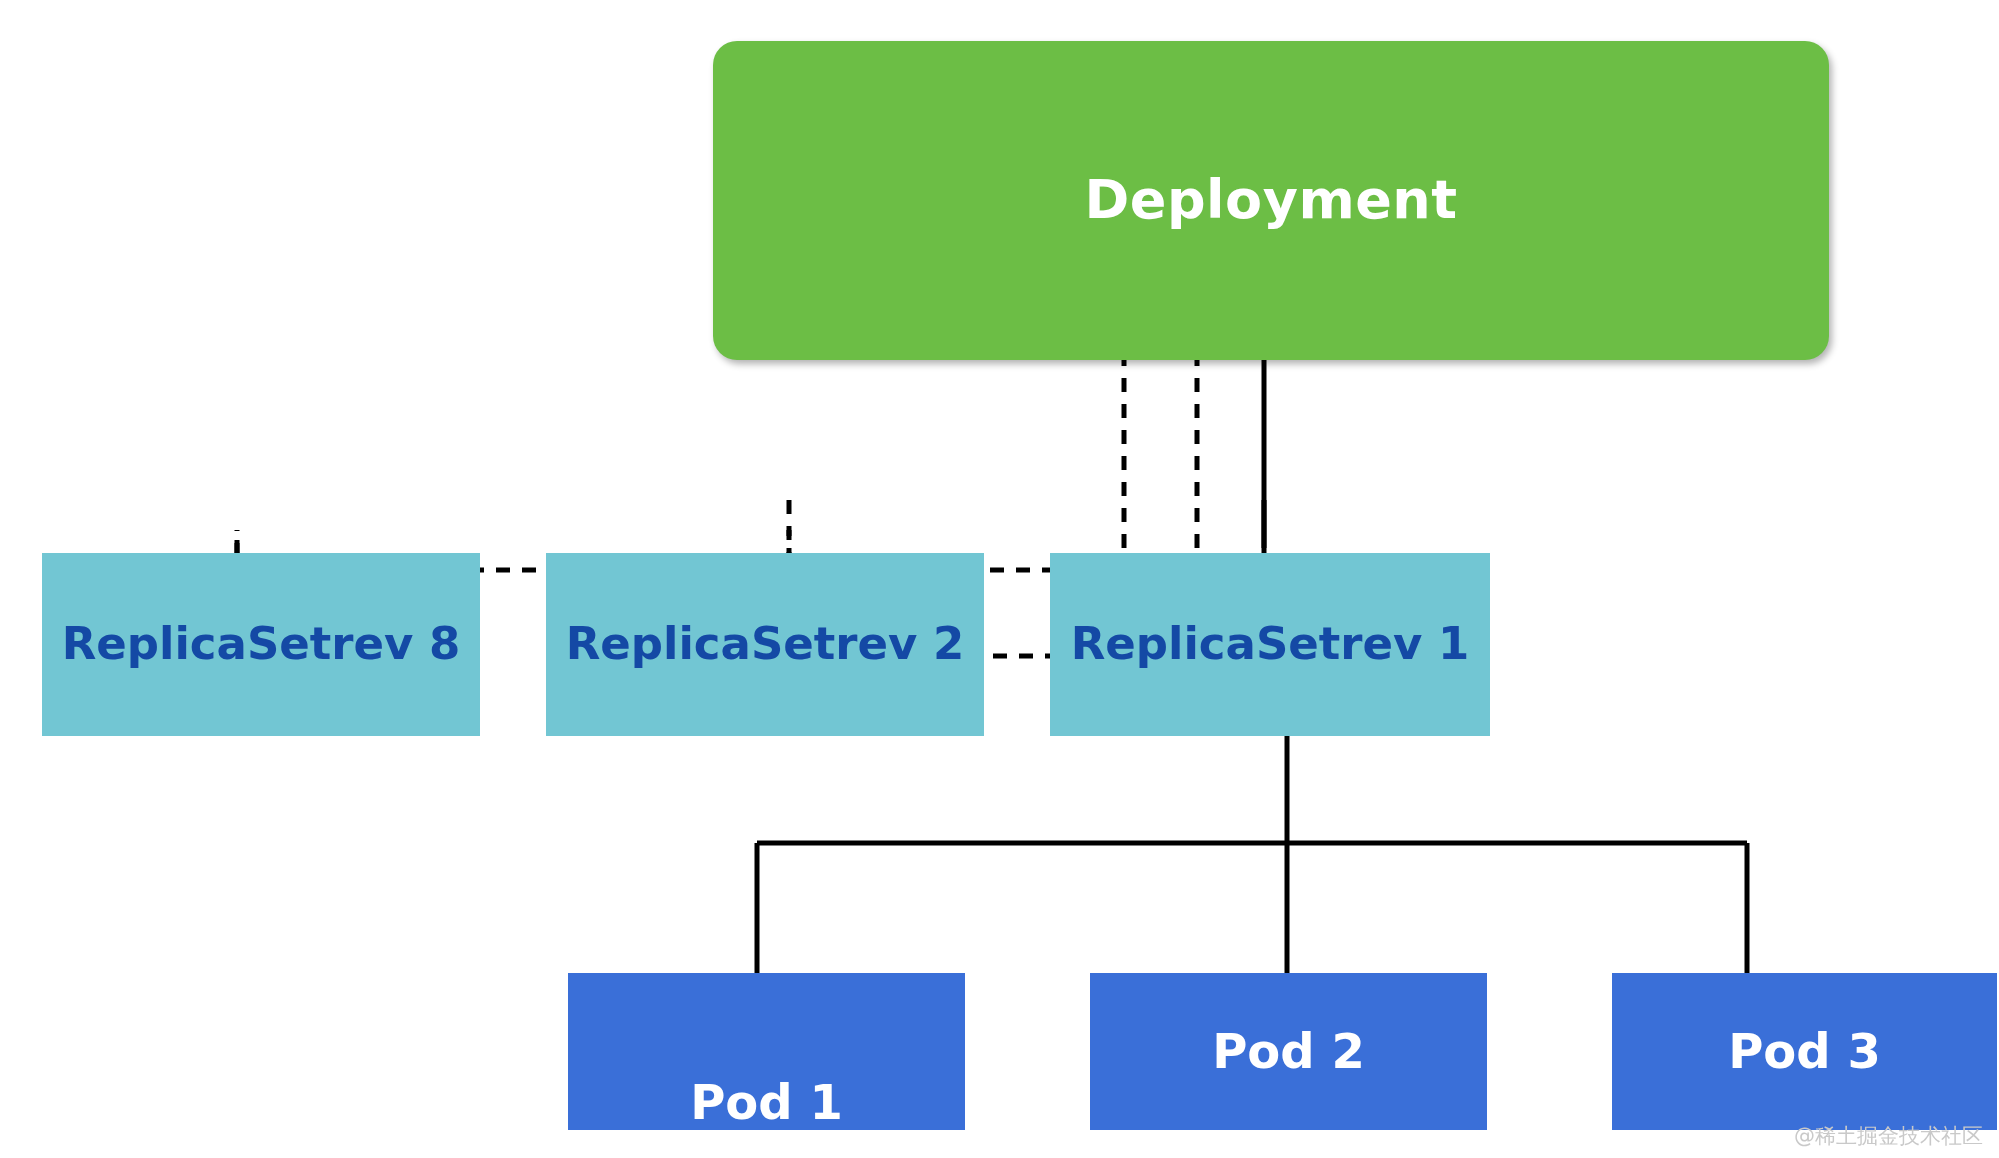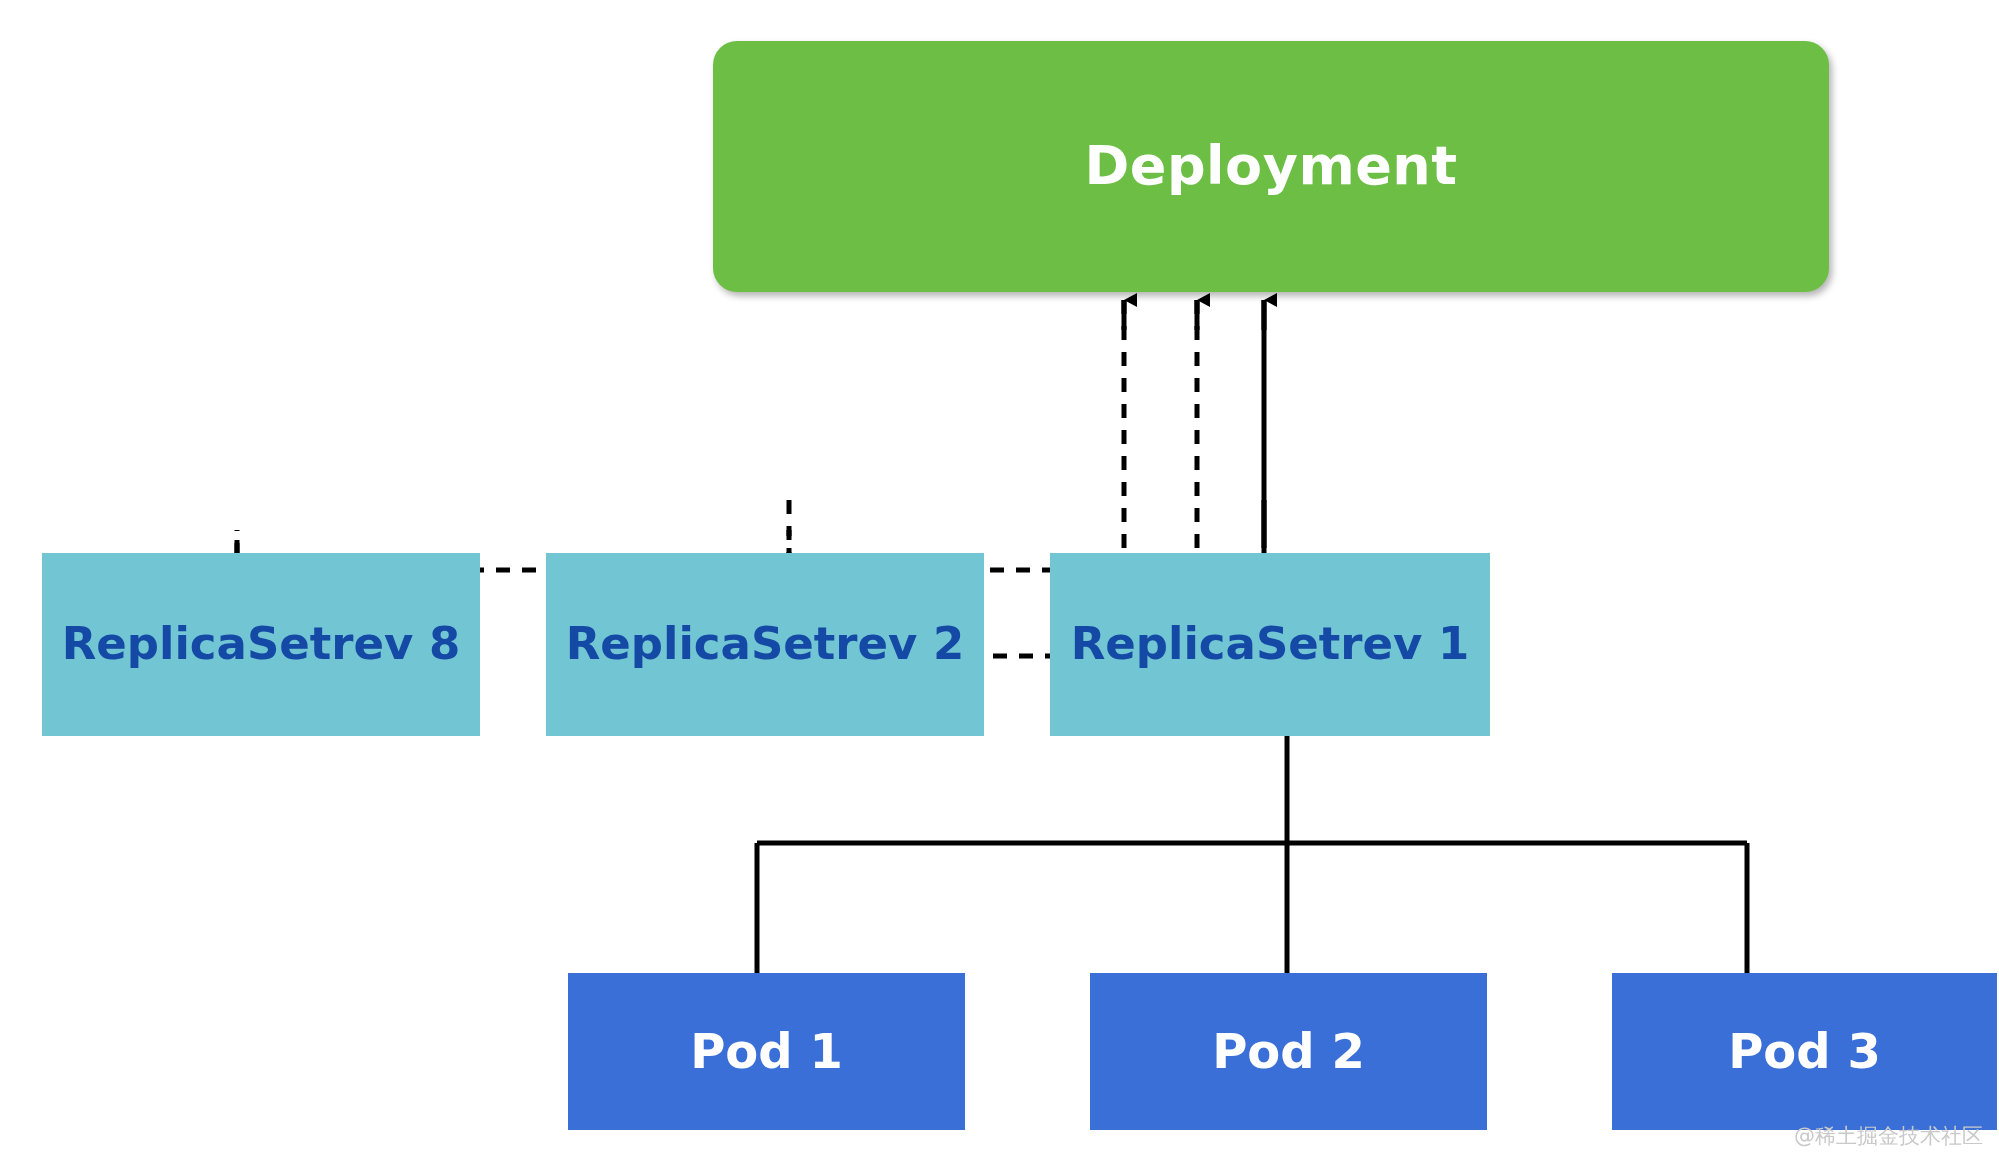--- a/index.html
+++ b/index.html
@@ -11,21 +11,21 @@
     overflow:hidden;
     position:relative;
   }
   #canvas{position:absolute;inset:0;width:1999px;height:1158px;}
 
   .node{position:absolute;display:flex;align-items:center;justify-content:center;
         text-align:center;line-height:1.12;box-sizing:border-box;}
 
   
   .deployment{
-    left:713px;top:41px;width:1116px;height:251px;
+    left:713px;top:41px;width:1116px;height:319px;
     background:#6cbe45;
     border-radius:24px;
     color:#ffffff;
     font-size:54px;font-weight:bold;
     letter-spacing:.5px;
     box-shadow:3px 4px 7px rgba(0,0,0,.30);
   }
 
   
   .rs{
@@ -41,21 +41,21 @@
   .rs2{left:546px;width:438px;}
   .rs3{left:1050px;width:440px;}
 
   
   .pod{
     top:973px;height:157px;
     background:#3a6fd8;
     color:#ffffff;
     font-size:48px;font-weight:bold;
   }
-  .pod1{left:568px;width:397px;}
+  .pod1{left:568px;width:397px;align-items:flex-end;}
   .pod2{left:1090px;width:397px;}
   .pod3{left:1612px;width:385px;}
 
   
   .watermark{
     position:absolute;right:16px;bottom:8px;
     color:#c9c9c9;font-size:21px;
     font-family:"DejaVu Sans","Liberation Sans",sans-serif;
     white-space:nowrap;
     margin-left:24px;

